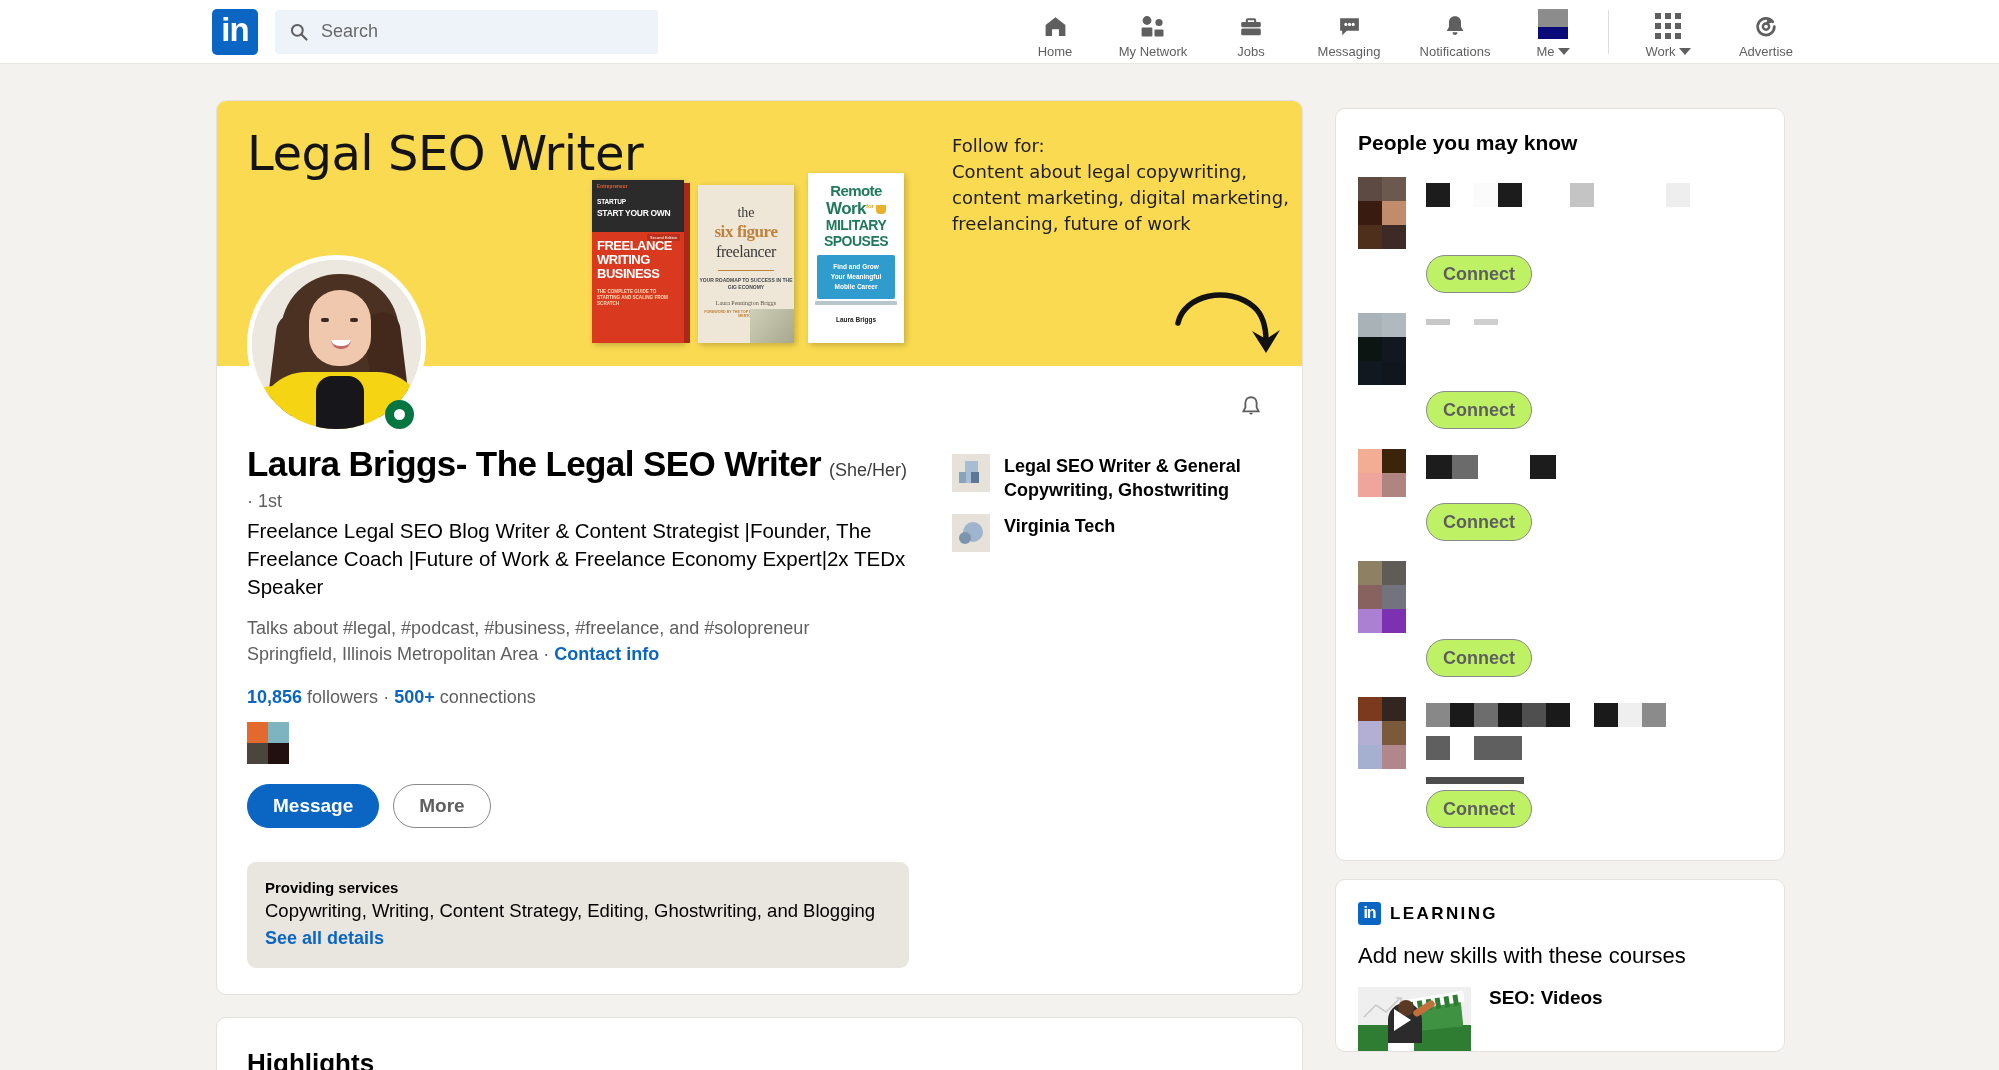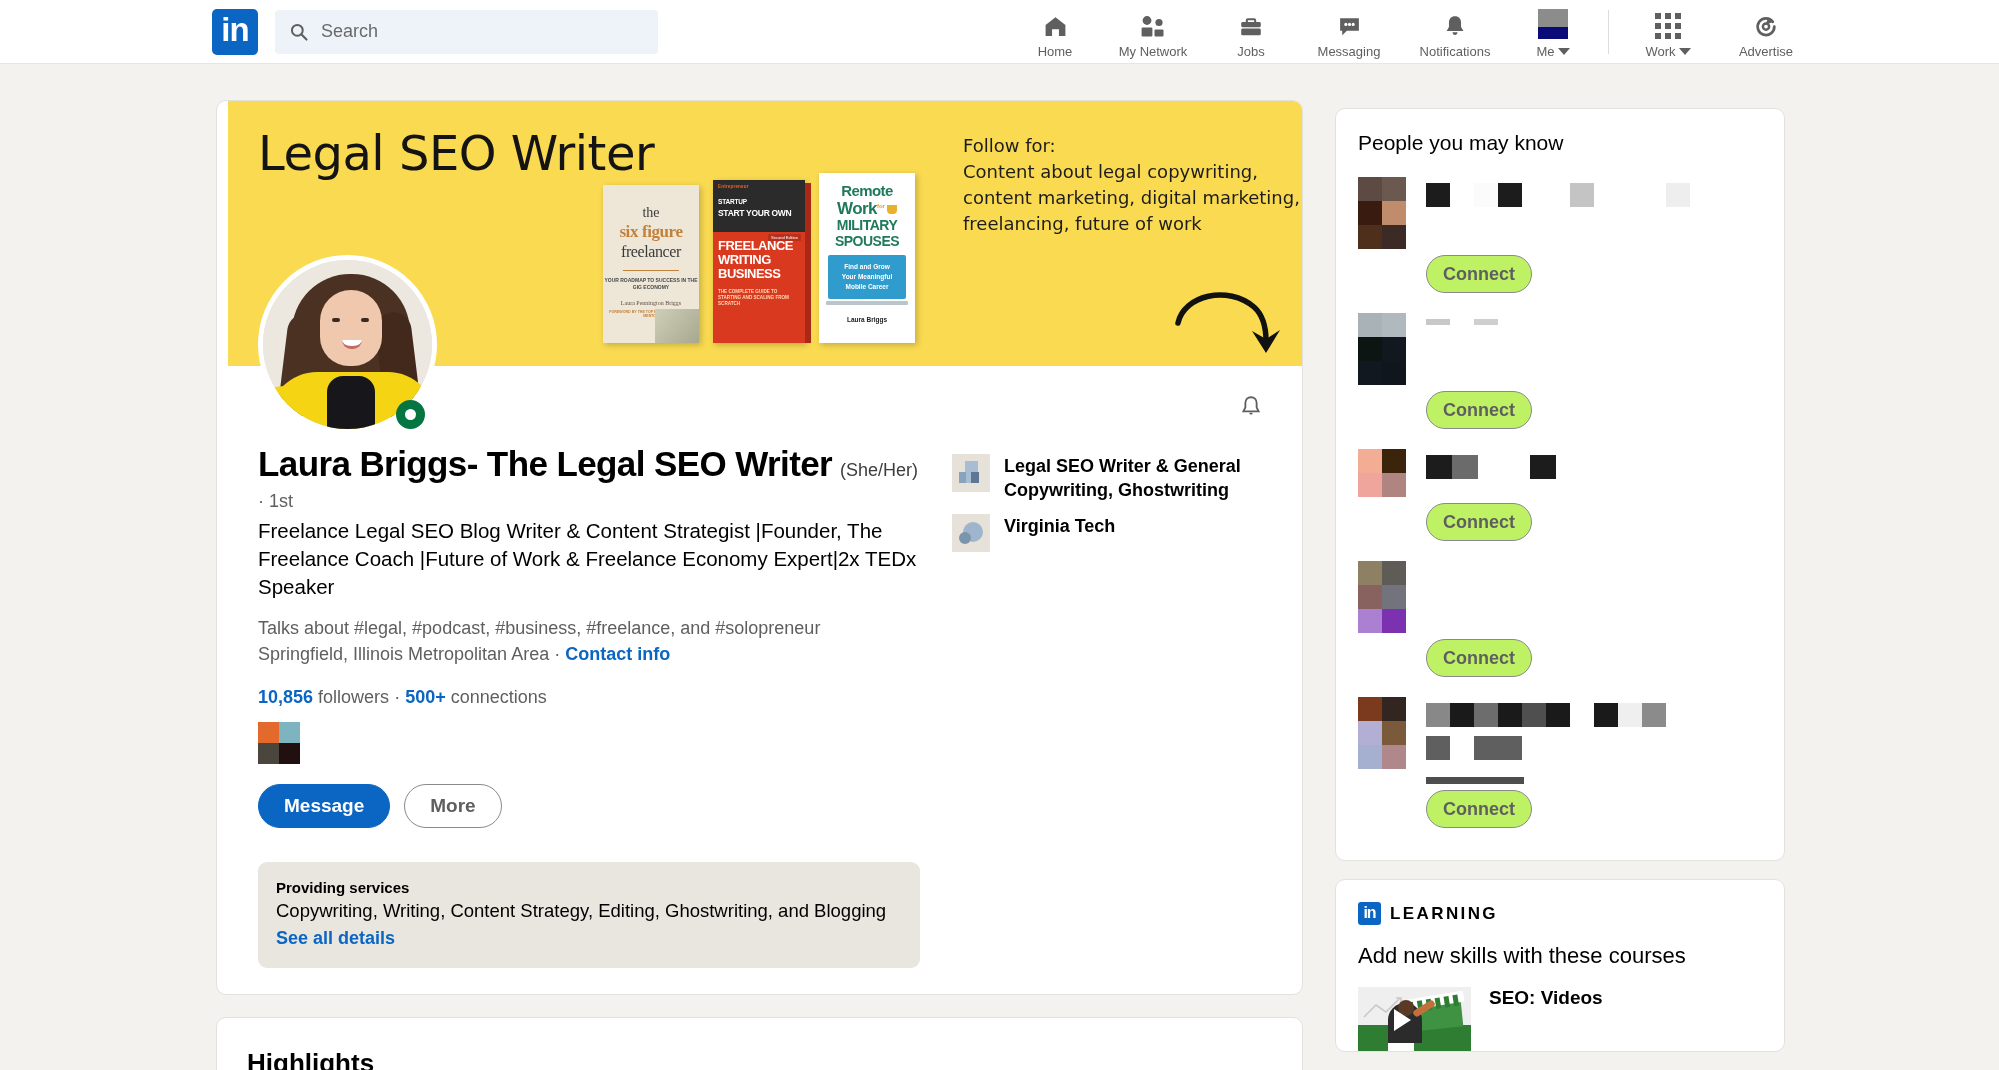--- a/index.html
+++ b/index.html
@@ -62,21 +62,20 @@
   
   .page { position: absolute; top: 64px; left: 0; width: 1999px; height: 1006px; }
   .col-main { position: absolute; left: 216px; top: 36px; width: 1087px; }
   .col-side { position: absolute; left: 1335px; top: 44px; width: 450px; }
 
   .card {
     background: #ffffff;
     border: 1px solid #e3e1dd;
     border-radius: 10px;
     overflow: hidden;
-    padding-left: 11px;
   }
 
   
   .banner { position: relative; height: 265px; background: #fada51; overflow: hidden; }
   .banner-title {
     position: absolute; left: 30px; top: 24px;
     font-size: 48px; color: #141414; letter-spacing: -0.5px;
     font-family: "DejaVu Sans", sans-serif; font-weight: 400;
   }
   .follow-block {
@@ -196,21 +195,21 @@
   .ee-row { display: flex; align-items: flex-start; gap: 14px; margin-bottom: 12px; cursor: pointer;}
   .ee-logo { width: 38px; height: 38px; flex: 0 0 38px; background: #e6e2da; position: relative; }
   .ee-name { font-size: 18px; font-weight: bold; color: #000; line-height: 24px; }
 
   
   .highlights { margin-top: 22px; padding: 30px; height: 120px; }
   .hl-title { font-size: 26px; font-weight: bold; color: #000; }
 
   
   .side-card { padding: 22px 22px 12px; }
-  .side-title { font-size: 21px; font-weight: normal; color: #000; margin-bottom: 22px; }
+  .side-title { font-size: 21px; font-weight: bold; color: #000; margin-bottom: 22px; }
   .pymk { margin-bottom: 4px; }
   .pymk-top { display: flex; gap: 20px; }
   .pymk-av { width: 48px; height: 72px; flex: 0 0 48px; display: grid;
              grid-template-columns: 1fr 1fr; }
   .pymk-av.sq2 { height: 48px; }
   .redact { display: flex; flex-wrap: wrap; align-items: flex-start; padding-top: 6px; }
   .rblk { display: block; }
   .connect-wrap { margin-left: 68px; margin-top: 6px; margin-bottom: 20px; }
   .btn-connect {
     width: 106px; height: 38px; border-radius: 22px;
@@ -363,41 +362,41 @@
         <div class="banner-title">Legal SEO Writer</div>
 
         <div class="follow-block">
           <div>Follow for:</div>
           <div>Content about legal copywriting,</div>
           <div>content marketing, digital marketing,</div>
           <div>freelancing, future of work</div>
         </div>
 
         <div class="books">
+          <div class="book bk1">
+            <div class="spine"></div>
+            <div class="hdr">
+              <div class="ep">Entrepreneur</div>
+              <div class="su">STARTUP</div>
+              <div class="syo">START YOUR OWN</div>
+            </div>
+            <div class="ed">Second Edition</div>
+            <div class="ttl">FREELANCE WRITING BUSINESS</div>
+            <div class="sub">THE COMPLETE GUIDE TO STARTING AND SCALING FROM SCRATCH</div>
+          </div>
+
           <div class="book bk2">
             <div class="money"></div>
             <div class="t1">the</div>
             <div class="t2">six figure</div>
             <div class="t3">freelancer</div>
             <div class="rule"></div>
             <div class="t4">YOUR ROADMAP TO SUCCESS IN THE GIG ECONOMY</div>
             <div class="auth">Laura Pennington Briggs</div>
             <div class="t5">FOREWORD BY THE TOP FREELANCE WRITING MENTOR</div>
-          </div>
-
-          <div class="book bk1">
-            <div class="spine"></div>
-            <div class="hdr">
-              <div class="ep">Entrepreneur</div>
-              <div class="su">STARTUP</div>
-              <div class="syo">START YOUR OWN</div>
-            </div>
-            <div class="ed">Second Edition</div>
-            <div class="ttl">FREELANCE WRITING BUSINESS</div>
-            <div class="sub">THE COMPLETE GUIDE TO STARTING AND SCALING FROM SCRATCH</div>
           </div>
 
           <div class="book bk3">
             <div class="r1">Remote</div>
             <div>
               <span class="r2">Work</span><span class="rfor">for</span><span class="cup"></span>
             </div>
             <div class="r3">MILITARY</div>
             <div class="r4">SPOUSES</div>
             <div class="scr">

